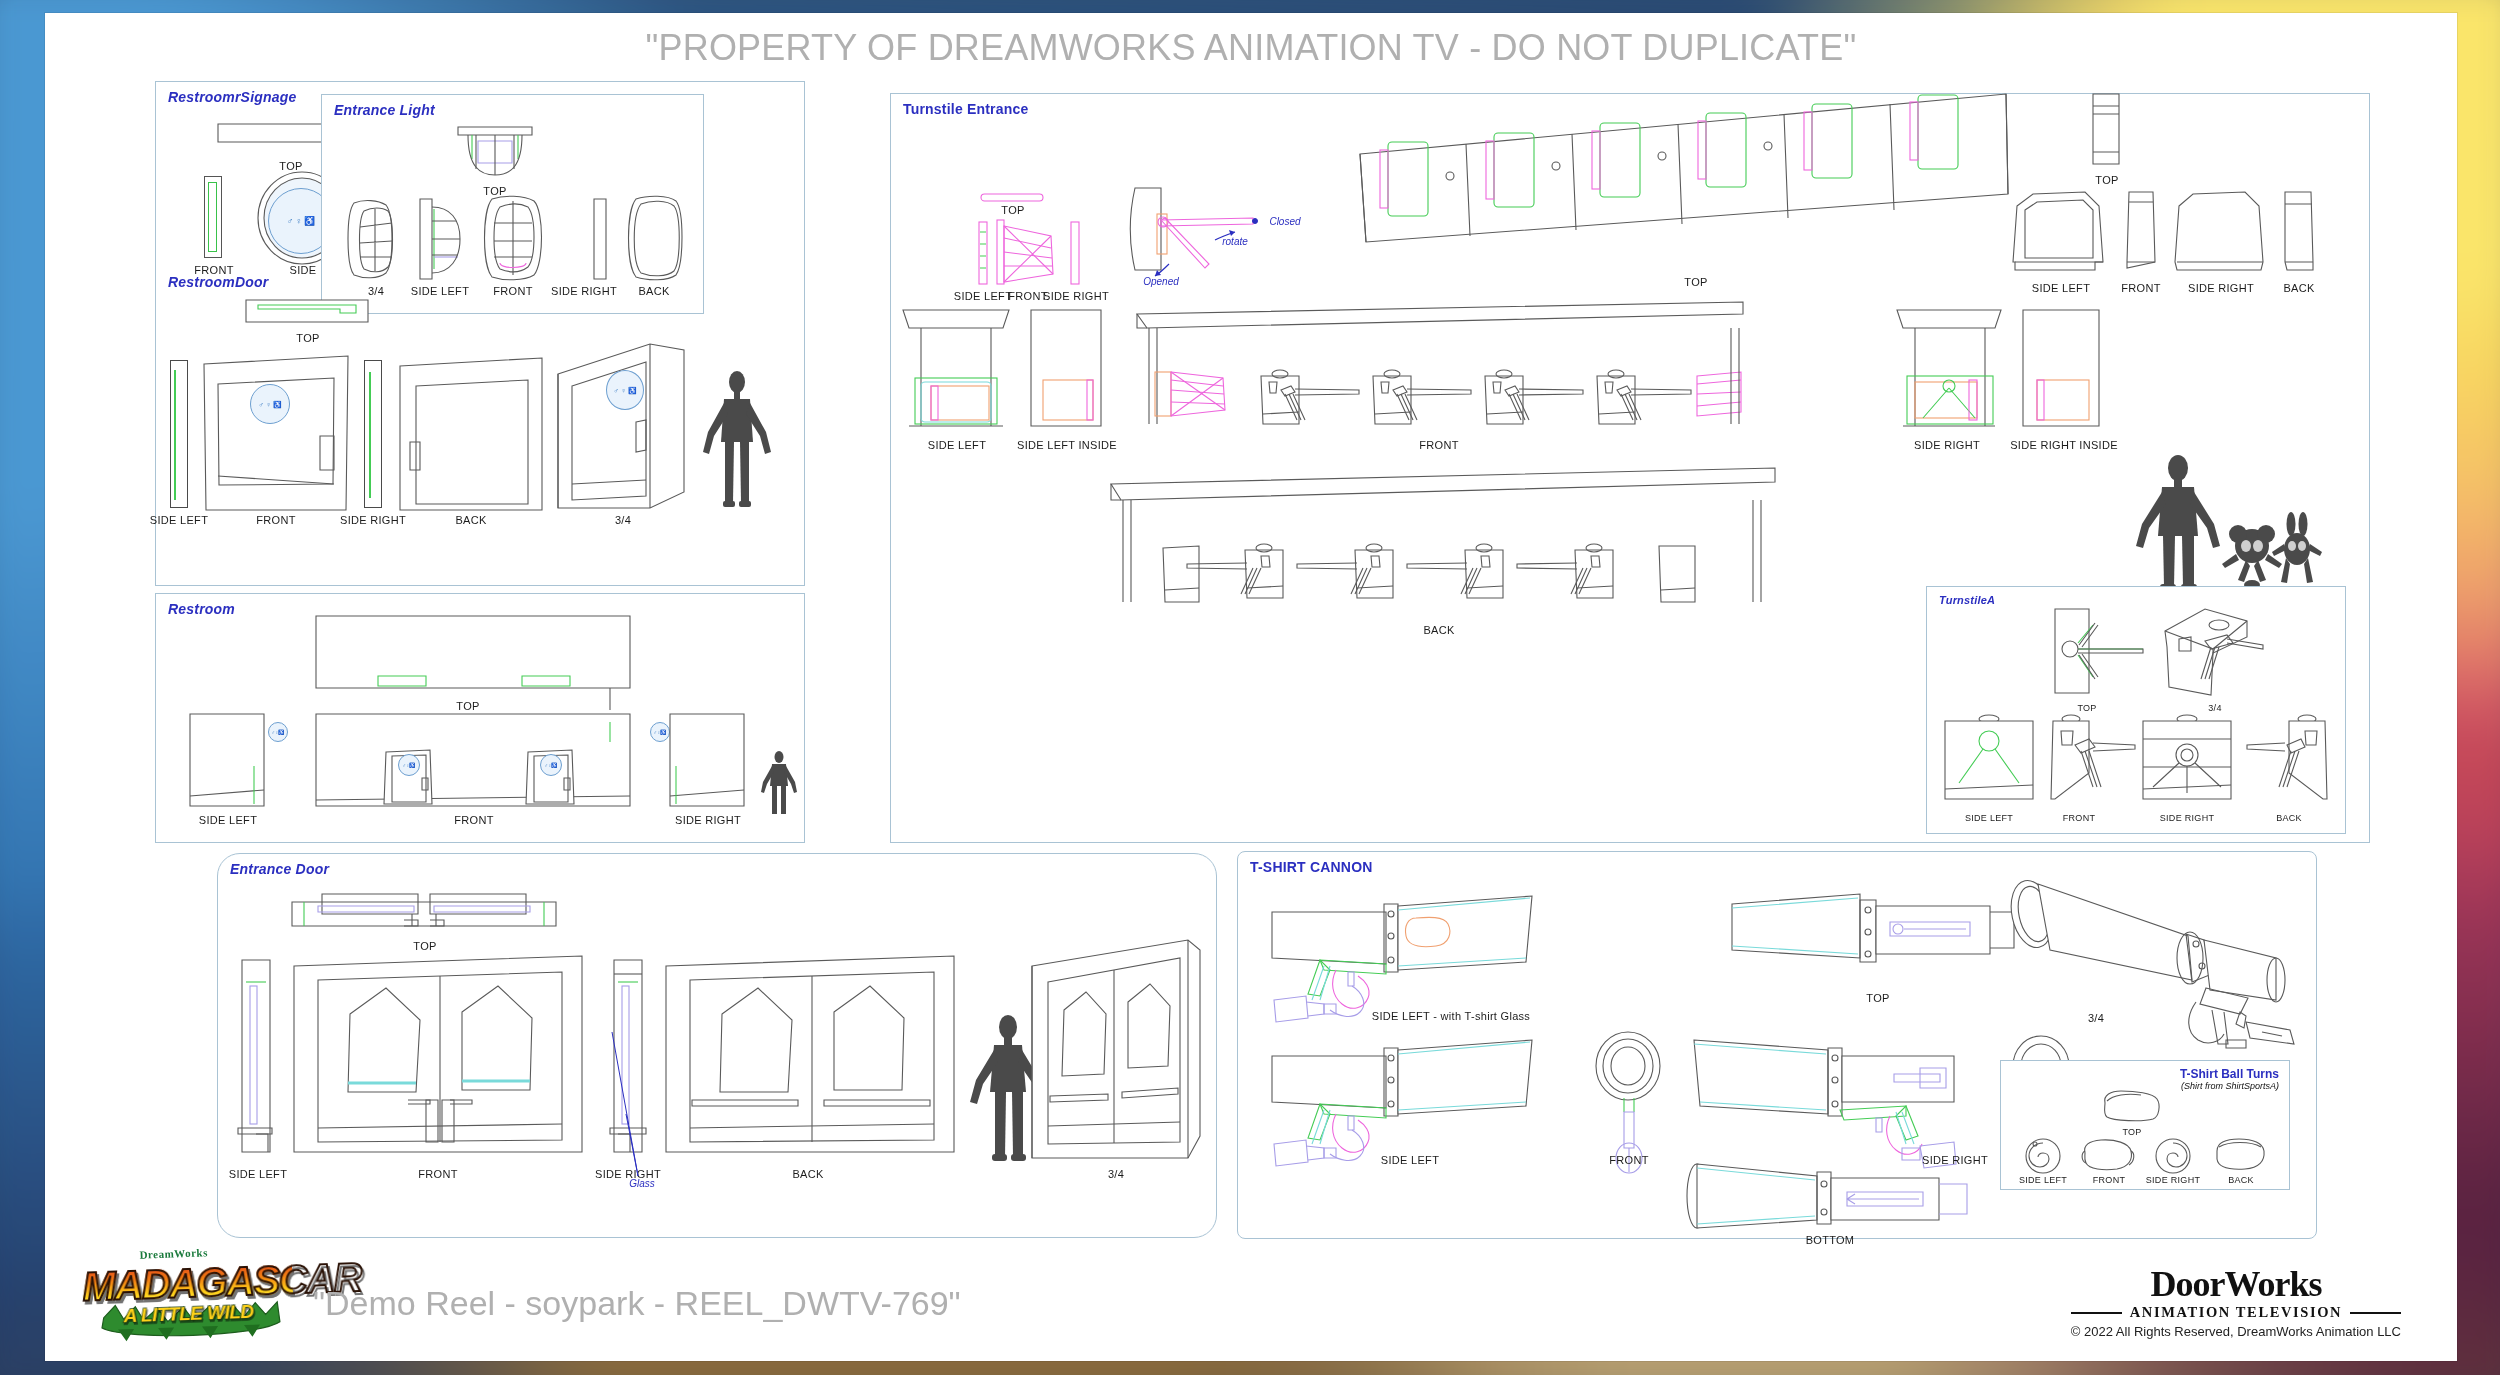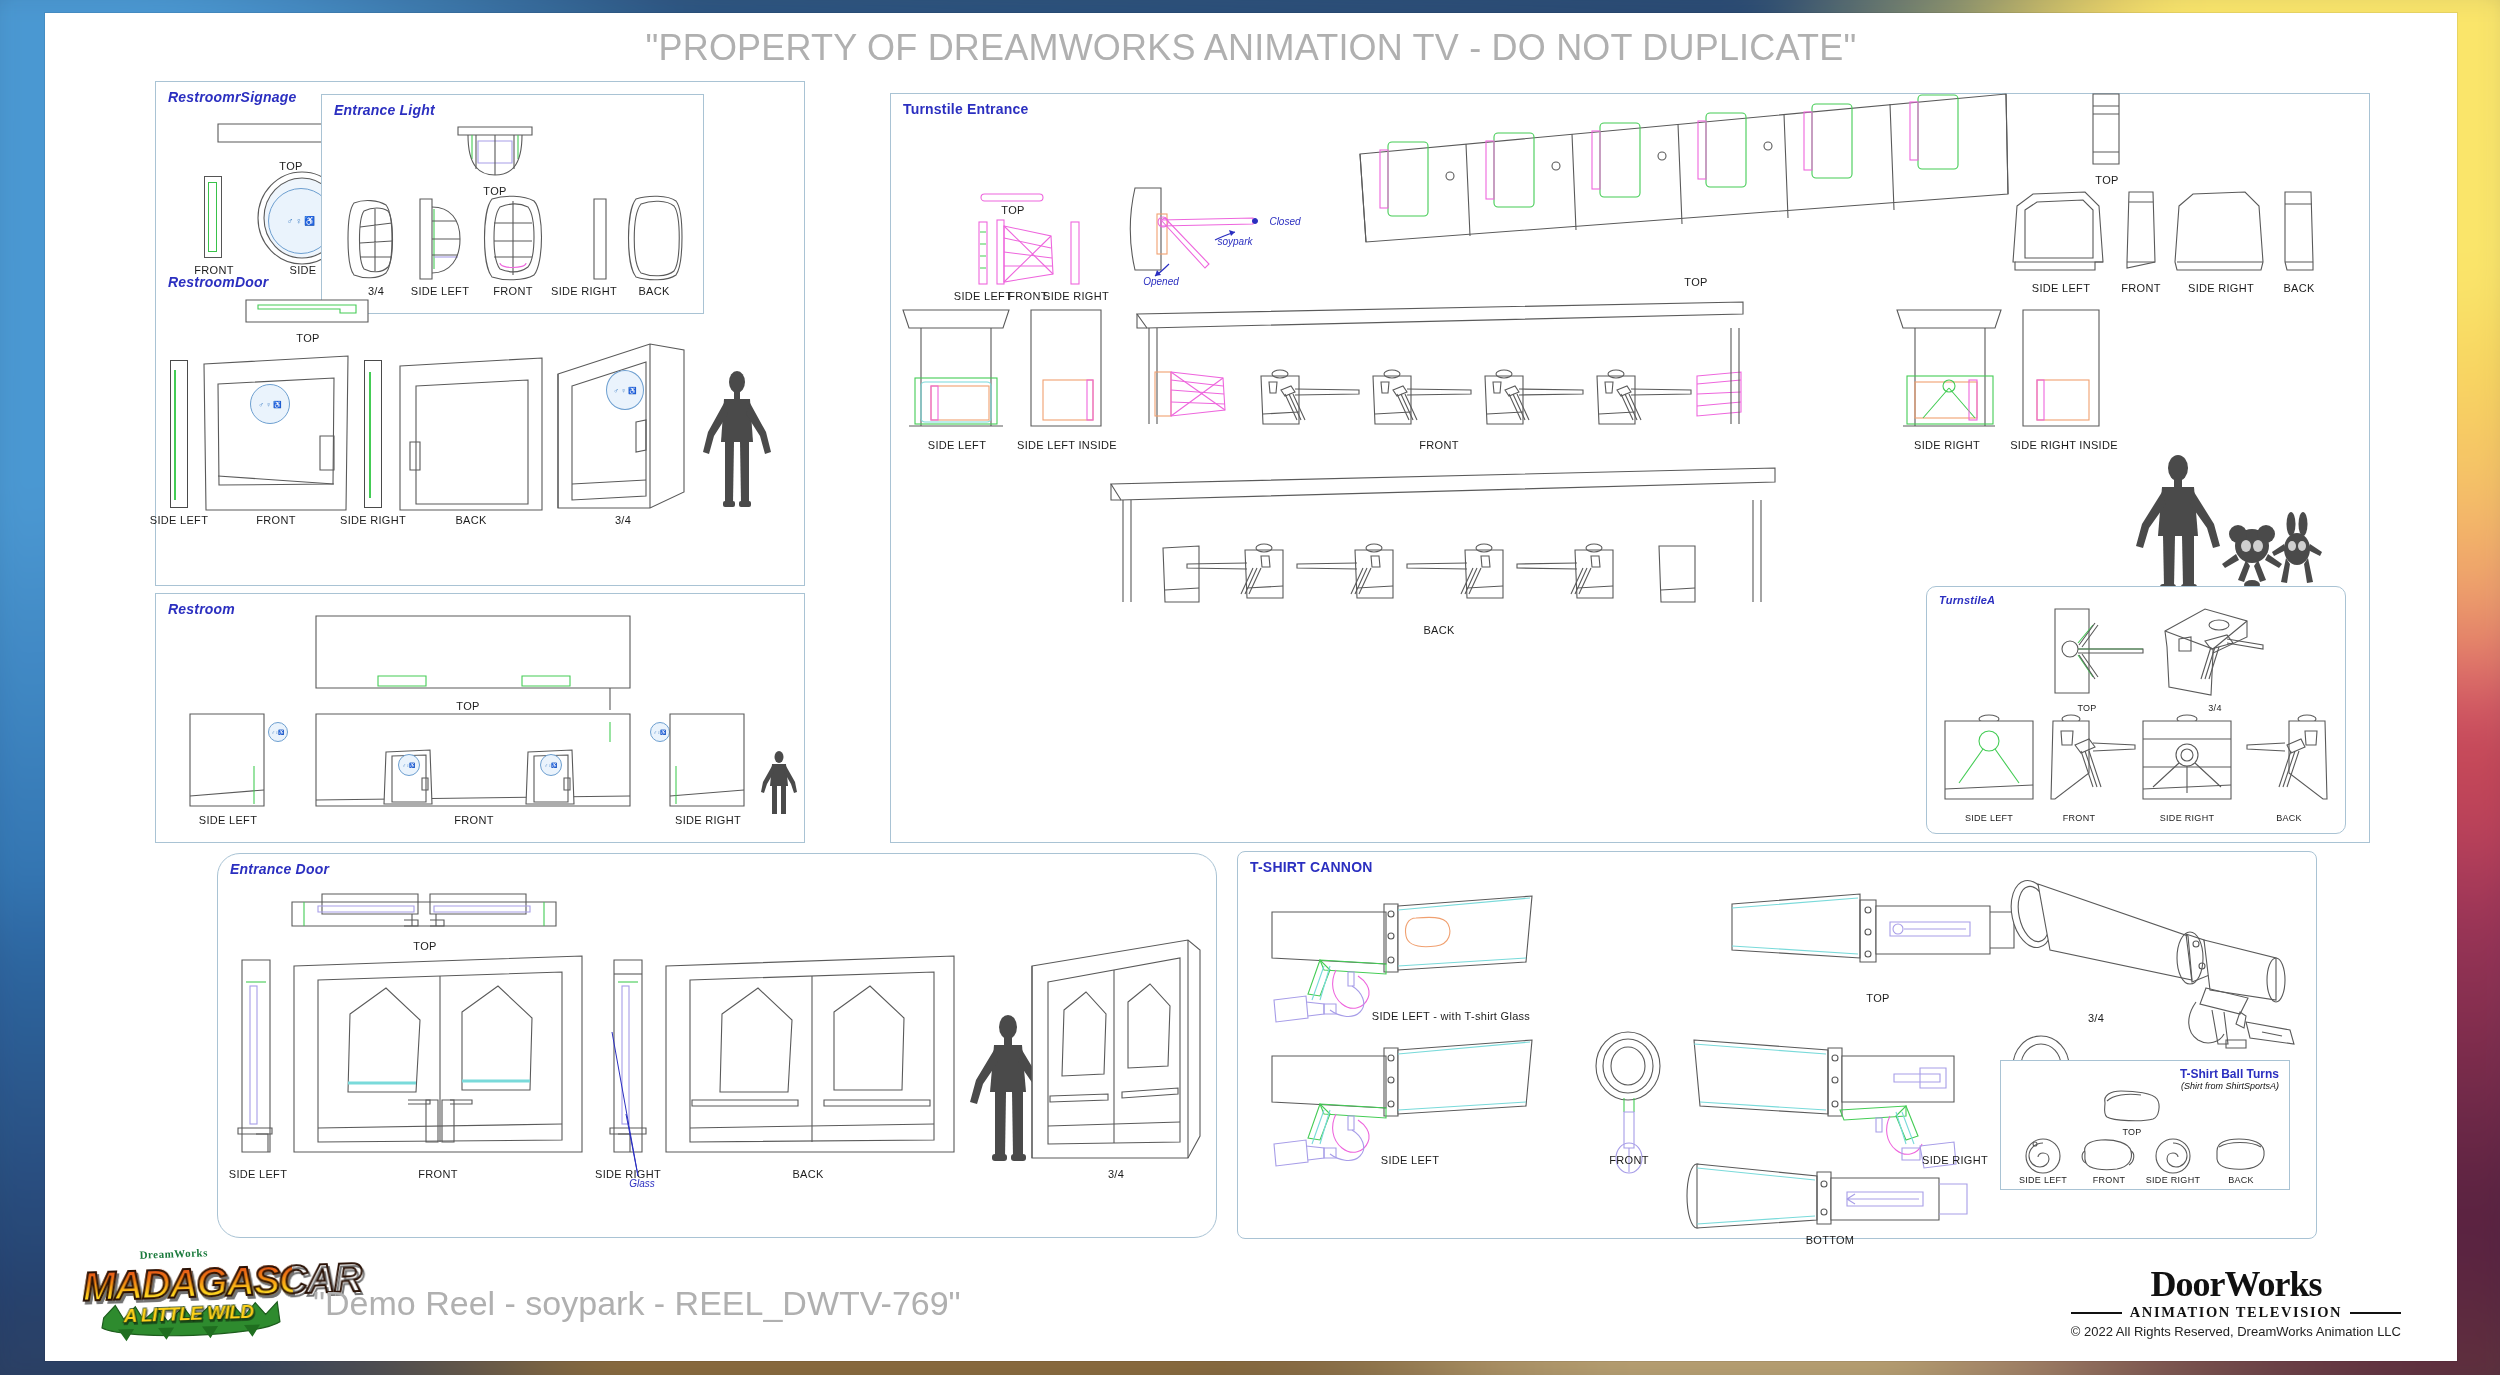--- a/index.html
+++ b/index.html
@@ -449,21 +449,21 @@
       <path class="sp" d="M30 36 L122 34 L122 40 L30 42 Z"></path>
       <path class="sp" d="M30 36 L74 84 L78 80 L34 34 Z"></path>
       <circle class="sp" cx="32" cy="38" r="5"></circle>
       <circle class="sb" cx="124" cy="37" r="2.5" style="fill:#2b2fc0"></circle>
       <path class="sb" d="M84 56 C92 52 98 50 104 48" style="stroke-width:1.2"></path>
       <path d="M104 48 L98 46 L100 52 Z" fill="#2b2fc0"></path>
       <path class="sb" d="M24 92 C30 88 34 84 38 80" style="stroke-width:1.2"></path>
       <path d="M24 92 L30 91 L26 86 Z" fill="#2b2fc0"></path>
     </svg>
     <div class="note" style="left:394px; top:122px;">Closed</div>
-    <div class="note" style="left:344px; top:142px;">soypark</div>
+    <div class="note" style="left:344px; top:142px;">rotate</div>
     <div class="note" style="left:270px; top:182px;">Opened</div>
 
     <svg style="position:absolute;left:455px;top:-8px;" width="680" height="185">
       <path class="s fillw" d="M14 68 L660 8 L662 108 L20 156 Z"></path>
       <path class="s" d="M14 68 L20 156 M660 8 L662 108"></path>
       <path class="s" d="M120 58 L124 150 M226 48 L230 144 M332 38 L336 138 M438 28 L442 132 M544 18 L548 124"></path>
       <g class="sg">
         <rect x="42" y="56" width="40" height="74" rx="4"></rect>
         <rect x="148" y="47" width="40" height="74" rx="4"></rect>
         <rect x="254" y="37" width="40" height="74" rx="4"></rect>
@@ -685,21 +685,21 @@
           <ellipse cx="166" cy="92" rx="4" ry="5" fill="#cfcfcf"></ellipse>
           <ellipse cx="176" cy="92" rx="4" ry="5" fill="#cfcfcf"></ellipse>
           <path d="M160 104 L155 128 L161 129 L164 110 Z"></path>
           <path d="M182 104 L187 128 L181 129 L178 110 Z"></path>
           <path d="M158 90 L146 98 L148 102 L160 96 Z"></path>
           <path d="M184 90 L196 98 L194 102 L182 96 Z"></path>
         </g>
       </svg>
     </div>
 
-    <div class="panel" style="left:1035px; top:492px; width:420px; height:248px;border-radius:10px;">
+    <div class="panel" style="left:1035px; top:492px; width:420px; height:248px;">
       <div class="panel-title" style="font-size:11px;">TurnstileA</div>
 
       <svg style="position:absolute;left:124px;top:18px;" width="96" height="96">
         <path class="s fillw" d="M4 4 L38 4 L38 88 L4 88 Z"></path>
         <circle class="s" cx="19" cy="44" r="8"></circle>
         <path class="sg" d="M27 38 L42 20 M27 50 L42 72 M27 44 L92 44"></path>
         <path class="s" d="M27 44 L92 44 L92 48 L27 48"></path>
         <path class="s" d="M28 40 L44 18 M31 42 L47 20"></path>
         <path class="s" d="M28 50 L44 74 M31 49 L47 72"></path>
       </svg>

